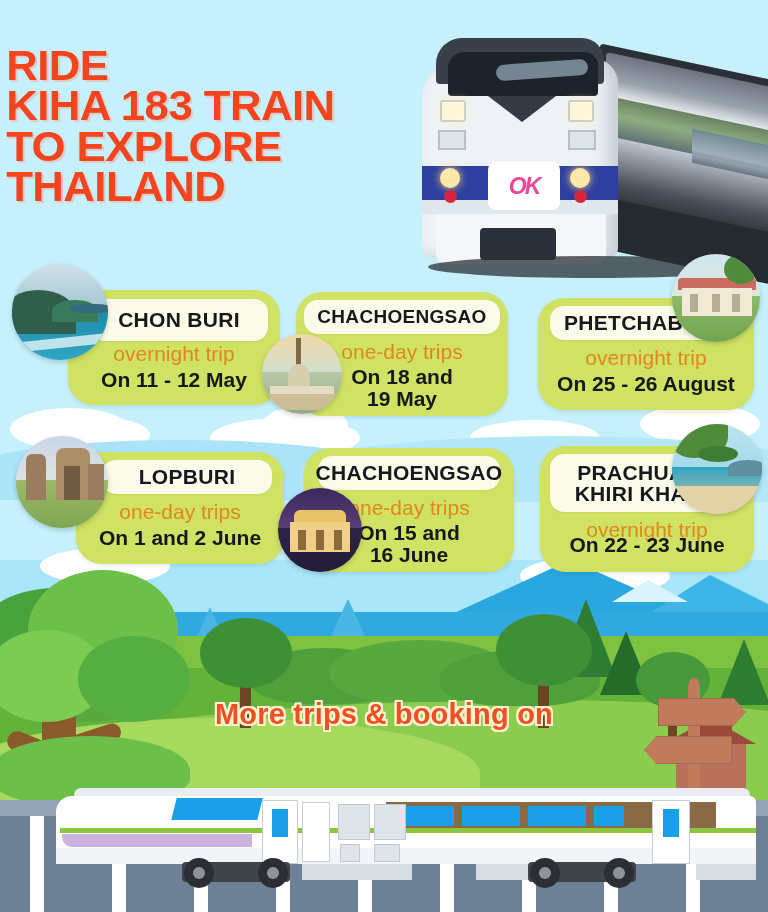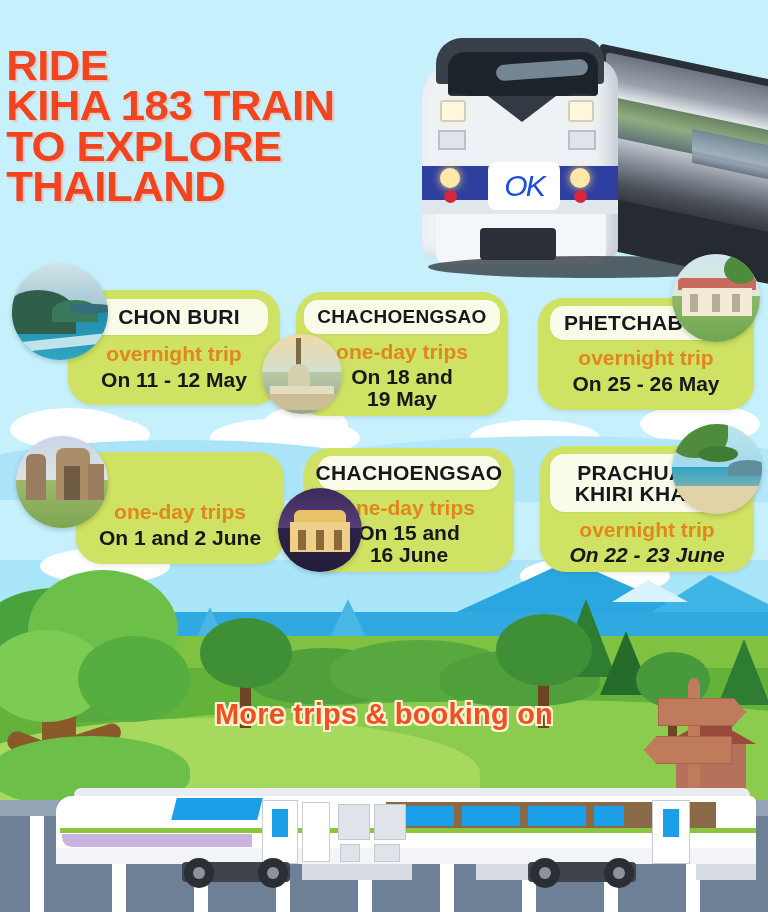--- a/index.html
+++ b/index.html
@@ -75,21 +75,21 @@
   .pt-lamp2{position:absolute;width:20px;height:20px;background:#ffe9a8;border-radius:50%;box-shadow:0 0 9px #ffd77a;}
   .pt-lamp2.l{left:48px;top:150px;} .pt-lamp2.r{left:178px;top:150px;}
   .pt-tail{position:absolute;width:13px;height:13px;background:#d6263b;border-radius:50%;}
   .pt-tail.l{left:52px;top:172px;} .pt-tail.r{left:182px;top:172px;}
   .pt-vent{position:absolute;width:24px;height:16px;background:#dfe4ea;border:2px solid #b8bfc8;}
   .pt-vent.l{left:46px;top:112px;} .pt-vent.r{left:176px;top:112px;}
   .pt-chev{position:absolute;left:96px;top:78px;width:0;height:0;
     border-left:34px solid transparent;border-right:34px solid transparent;border-top:26px solid #333a44;}
   .pt-logo{position:absolute;left:96px;top:144px;width:72px;height:48px;background:#ffffff;border-radius:8px;
     display:flex;align-items:center;justify-content:center;}
-  .pt-logo span{color:#1d4ed8;font-weight:normal;font-size:30px;font-style:italic;letter-spacing:-2px;font-family:"Liberation Sans",sans-serif;}
+  .pt-logo span{color:#ec4899;font-weight:bold;font-size:23px;font-style:italic;letter-spacing:-2px;font-family:"Liberation Sans",sans-serif;}
   .pt-nose{position:absolute;left:44px;top:196px;width:170px;height:50px;background:#f4f7fa;border-radius:0 0 10px 10px;}
   .pt-coupler{position:absolute;left:88px;top:210px;width:76px;height:32px;background:#2b3038;border-radius:4px;}
   .pt-shadow{position:absolute;left:36px;top:238px;width:330px;height:22px;background:#2a2f36;border-radius:50%;opacity:.75;}
 
   
   .headline{position:absolute;left:14px;top:46px;width:392px;text-align:left;z-index:6;}
   .headline .ln{
     color:#f2441f;font-weight:bold;font-size:42px;line-height:.96;letter-spacing:-.5px;
     font-family:"Liberation Sans",sans-serif;
     text-shadow:2px 2px 0 rgba(255,160,130,.45);
@@ -98,21 +98,21 @@
   .headline .ln.l1{font-size:42px;}
   .headline .ln.l2{font-size:42px;}
   .headline .dates{margin-top:7px;color:#222a33;font-weight:bold;font-size:24px;letter-spacing:.4px;}
 
   
   .card{position:absolute;background:#cfe263;border-radius:26px;box-shadow:0 2px 4px rgba(0,0,0,.08);z-index:4;}
   .card .pill{position:absolute;background:#fbfbe9;border-radius:14px;
     display:flex;align-items:center;justify-content:center;flex-direction:column;
     box-shadow:0 1px 2px rgba(0,0,0,.06);}
   .card .pill .nm{color:#16181c;font-weight:bold;font-size:21px;letter-spacing:.3px;line-height:1.02;white-space:nowrap;}
-  .card .tt{position:absolute;width:100%;text-align:center;color:#e2861f;font-size:21px;font-weight:bold;}
+  .card .tt{position:absolute;width:100%;text-align:center;color:#e2861f;font-size:21px;font-weight:normal;}
   .card .dt{position:absolute;width:100%;text-align:center;color:#16181c;font-weight:bold;font-size:21px;line-height:1.06;}
 
   .thumb{position:absolute;border-radius:50%;overflow:hidden;z-index:5;box-shadow:0 2px 5px rgba(0,0,0,.18);}
   .thumb .sky-t{position:absolute;left:0;top:0;width:100%;height:52%;}
   .thumb .gr-t{position:absolute;left:0;top:48%;width:100%;height:52%;}
   .thumb .shape{position:absolute;}
 
   
   .footer{position:absolute;left:0;top:698px;width:768px;text-align:center;z-index:7;}
   .footer div{color:#ef5023;font-weight:bold;font-size:29px;line-height:1.12;letter-spacing:.2px;
@@ -256,21 +256,21 @@
   </div>
 
   <div class="headline">
     <div class="ln l1">RIDE</div>
     <div class="ln l2">KIHA 183 TRAIN</div>
     <div class="ln l3">TO EXPLORE</div>
     <div class="ln l4">THAILAND</div>
   </div>
 
   <div class="card" style="left:68px;top:290px;width:212px;height:115px;">
-    <div class="pill" style="left:22px;top:9px;width:178px;height:36px;">
+    <div class="pill" style="left:22px;top:9px;width:178px;height:42px;">
       <span class="nm">CHON BURI</span>
     </div>
     <div class="tt" style="top:52px;">overnight trip</div>
     <div class="dt" style="top:79px;">On 11 - 12 May</div>
   </div>
   <div class="thumb" style="left:12px;top:264px;width:96px;height:96px;">
     <div class="sky-t" style="background:linear-gradient(180deg,#cfe2e8,#9fc3cf);"></div>
     <div class="gr-t" style="background:linear-gradient(180deg,#1f89a8,#2fa7c4);"></div>
     <div class="shape" style="left:-6px;top:26px;width:70px;height:44px;background:#2f5f4a;border-radius:50% 60% 0 0;"></div>
     <div class="shape" style="left:40px;top:36px;width:46px;height:22px;background:#3a7a5c;border-radius:50% 50% 0 0;"></div>
@@ -293,34 +293,37 @@
     <div class="shape" style="left:26px;top:30px;width:22px;height:28px;background:#d6cfae;border-radius:50% 50% 0 0;"></div>
     <div class="shape" style="left:8px;top:52px;width:64px;height:22px;background:#e3dcc0;"></div>
     <div class="shape" style="left:0px;top:60px;width:80px;height:16px;background:#cbbd95;"></div>
   </div>
 
   <div class="card" style="left:538px;top:298px;width:216px;height:112px;">
     <div class="pill" style="left:12px;top:8px;width:184px;height:34px;">
       <span class="nm">PHETCHABURI</span>
     </div>
     <div class="tt" style="top:48px;">overnight trip</div>
-    <div class="dt" style="top:75px;">On 25 - 26 May</div>
+    <div class="dt" style="top:75px;">On 25 - 26 August</div>
   </div>
   <div class="thumb" style="left:672px;top:254px;width:88px;height:88px;">
     <div class="sky-t" style="background:linear-gradient(180deg,#cfe6ef,#dbe9d8);"></div>
     <div class="gr-t" style="background:linear-gradient(180deg,#8fb96a,#6fa450);"></div>
     <div class="shape" style="left:6px;top:24px;width:78px;height:12px;background:#c96a5e;border-radius:4px 4px 0 0;"></div>
     <div class="shape" style="left:10px;top:34px;width:70px;height:28px;background:#f2ead6;"></div>
     <div class="shape" style="left:18px;top:40px;width:8px;height:18px;background:#b7ad93;"></div>
     <div class="shape" style="left:40px;top:40px;width:8px;height:18px;background:#b7ad93;"></div>
     <div class="shape" style="left:60px;top:40px;width:8px;height:18px;background:#b7ad93;"></div>
     <div class="shape" style="left:52px;top:0px;width:34px;height:30px;background:#4e8c3c;border-radius:50%;"></div>
   </div>
 
   <div class="card" style="left:76px;top:452px;width:208px;height:112px;">
+    <div class="pill" style="left:26px;top:8px;width:170px;height:34px;">
+      <span class="nm">LOPBURI</span>
+    </div>
     <div class="tt" style="top:48px;">one-day trips</div>
     <div class="dt" style="top:75px;">On 1 and 2 June</div>
   </div>
   <div class="thumb" style="left:16px;top:436px;width:92px;height:92px;">
     <div class="sky-t" style="background:linear-gradient(180deg,#c9d6e8,#dfe4e0);"></div>
     <div class="gr-t" style="background:linear-gradient(180deg,#9dba6a,#7ea652);"></div>
     <div class="shape" style="left:10px;top:18px;width:20px;height:46px;background:#9a7d5e;border-radius:6px 6px 0 0;"></div>
     <div class="shape" style="left:40px;top:12px;width:34px;height:52px;background:#ab8d6a;border-radius:8px 8px 0 0;"></div>
     <div class="shape" style="left:48px;top:30px;width:16px;height:34px;background:#6f5a43;"></div>
     <div class="shape" style="left:72px;top:28px;width:16px;height:36px;background:#9a7d5e;"></div>
@@ -343,21 +346,21 @@
     <div class="shape" style="left:38px;top:42px;width:8px;height:20px;background:#8a6a3a;"></div>
     <div class="shape" style="left:56px;top:42px;width:8px;height:20px;background:#8a6a3a;"></div>
   </div>
 
   <div class="card" style="left:540px;top:446px;width:214px;height:126px;">
     <div class="pill" style="left:10px;top:8px;width:176px;height:58px;">
       <span class="nm">PRACHUAP</span>
       <span class="nm">KHIRI KHAN</span>
     </div>
     <div class="tt" style="top:72px;">overnight trip</div>
-    <div class="dt" style="top:98px;font-style:italic;">On 22 - 23 June</div>
+    <div class="dt" style="top:88px;">On 22 - 23 June</div>
   </div>
   <div class="thumb" style="left:672px;top:424px;width:90px;height:90px;">
     <div class="sky-t" style="background:linear-gradient(180deg,#bfe4ef,#9fd8e8);"></div>
     <div class="gr-t" style="background:linear-gradient(180deg,#2fa3c4,#d9c79a);"></div>
     <div class="shape" style="left:0px;top:0px;width:56px;height:34px;background:#4e8c3c;border-radius:0 0 60% 40%;"></div>
     <div class="shape" style="left:26px;top:22px;width:40px;height:16px;background:#3f7d34;border-radius:50%;"></div>
     <div class="shape" style="left:56px;top:36px;width:40px;height:16px;background:#5f8f9c;border-radius:50% 50% 0 0;"></div>
     <div class="shape" style="left:0px;top:62px;width:92px;height:28px;background:#e2d3a6;"></div>
   </div>
 

